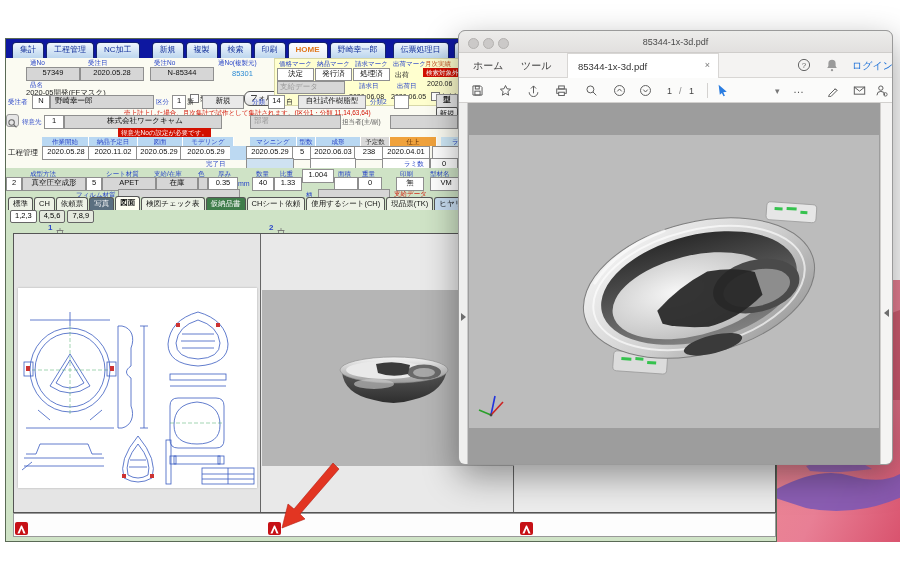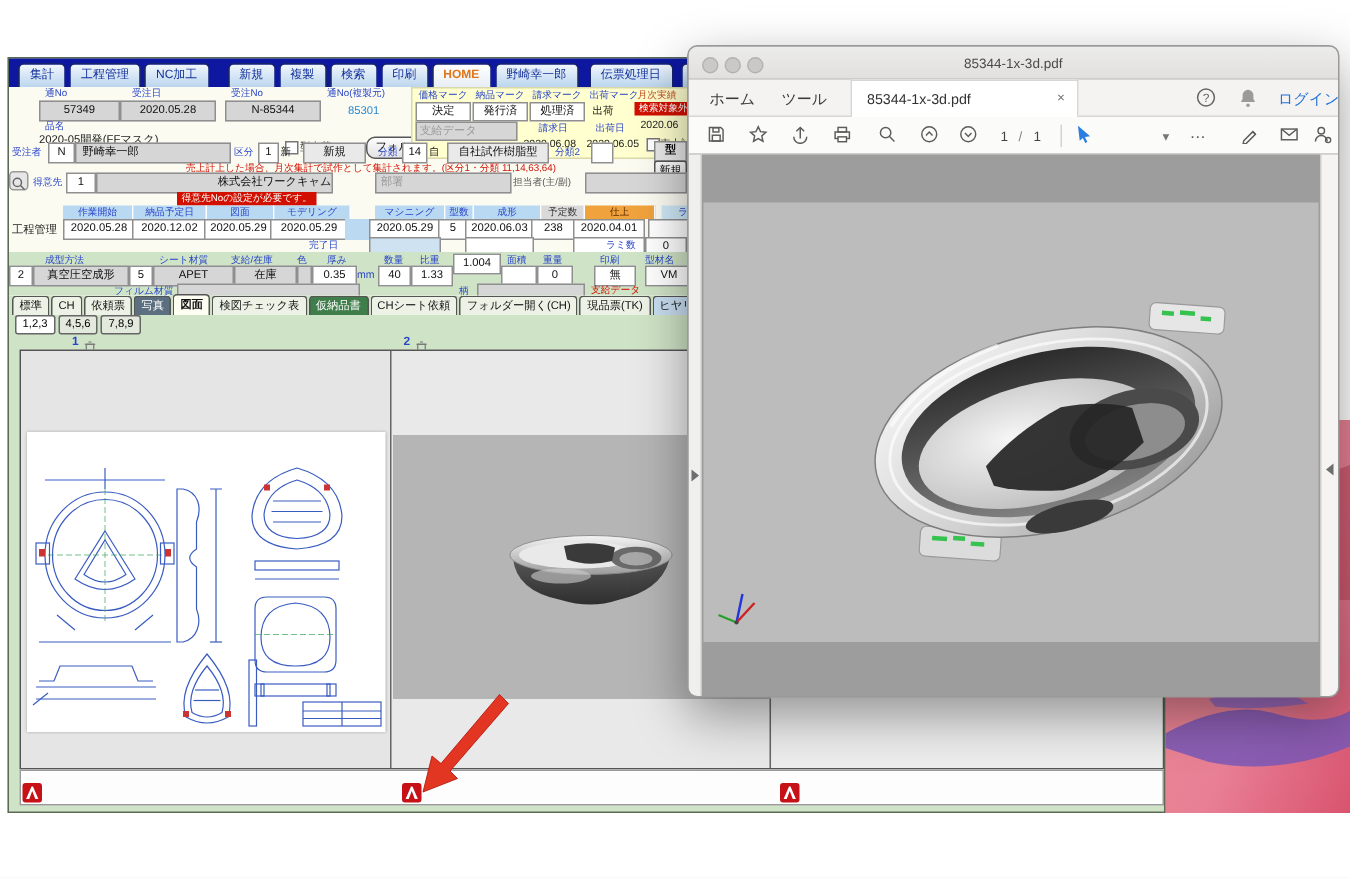--- a/index.html
+++ b/index.html
@@ -143,21 +143,21 @@
       <span class="redtxt" style="left:118px;top:52px;">売上計上した場合、月次集計で試作として集計されます。(区分1・分類 11,14,63,64)</span>
 
       <span class="a" style="left:0px;top:56px;width:13px;height:13px;background:#e6e6e6;border:1px solid #999;border-radius:3px;">
         <svg width="11" height="11" viewBox="0 0 12 12">
             <circle cx="5" cy="5" r="3" fill="none" stroke="#666" stroke-width="1.1"></circle>
             <line x1="7.3" y1="7.3" x2="10.3" y2="10.3" stroke="#666" stroke-width="1.1"></line>
           </svg>
       </span>
       <span class="lb" style="left:16px;top:61px;">得意先</span>
       <div class="bx wb" style="left:38px;top:57px;width:18px;">1</div>
-      <div class="bx" style="left:58px;top:57px;width:152px;text-align:right;padding-left:4px;">株式会社ワークキャム</div>
+      <div class="bx" style="left:58px;top:57px;width:152px;text-align:center;padding-left:4px;">株式会社ワークキャム</div>
       <div class="bx" style="left:244px;top:57px;width:86px;color:#999;text-align:left;padding-left:3px;">部署</div>
       <span class="lb" style="left:336px;top:61px;color:#555;">担当者(主/副)</span>
       <div class="bx" style="left:384px;top:57px;width:66px;"></div>
       <div class="redbadge" style="left:112px;top:70px;">得意先Noの設定が必要です。</div>
 
       <div class="a" style="left:36px;top:79px;display:flex;">
         <div class="shead" style="width:46px;">作業開始</div>
         <div class="shead" style="width:48px;">納品予定日</div>
         <div class="shead" style="width:44px;">図面</div>
         <div class="shead" style="width:50px;">モデリング</div>
@@ -166,21 +166,21 @@
         <div class="shead" style="width:18px;">型数</div>
         <div class="shead" style="width:44px;">成形</div>
         <div class="shead" style="width:28px;background:#d9d9d9;color:#333;">予定数</div>
         <div class="shead" style="width:46px;background:#f0a23c;color:#5a2a00;">仕上</div>
         <div style="width:4px;"></div>
         <div class="shead" style="width:50px;background:#cfe9f8;">ラミ/造形</div>
         <div class="shead" style="width:60px;background:#cfe9f8;">発送・受渡し</div>
       </div>
       <span class="cl" style="left:2px;top:91px;font-size:7.5px;">工程管理</span>
       <div class="bx wb" style="left:36px;top:88px;width:46px;">2020.05.28</div>
-      <div class="bx wb" style="left:82px;top:88px;width:48px;">2020.12.02</div>
+      <div class="bx wb" style="left:82px;top:88px;width:48px;">2020.11.02</div>
       <div class="bx wb" style="left:130px;top:88px;width:44px;">2020.05.29</div>
       <div class="bx wb" style="left:174px;top:88px;width:50px;">2020.05.29</div>
       <div class="bx" style="left:224px;top:88px;width:16px;background:#bcd9f2;border-color:#bcd9f2;"></div>
       <div class="bx wb" style="left:240px;top:88px;width:46px;">2020.05.29</div>
       <div class="bx wb" style="left:286px;top:88px;width:18px;">5</div>
       <div class="bx wb" style="left:304px;top:88px;width:44px;">2020.06.03</div>
       <div class="bx wb" style="left:348px;top:88px;width:28px;">238</div>
       <div class="bx wb" style="left:376px;top:88px;width:46px;">2020.04.01</div>
       <div class="bx wb" style="left:426px;top:88px;width:50px;"></div>
 
@@ -230,21 +230,21 @@
 
     <div class="a tabs">
       <span class="tab">標準</span>
       <span class="tab">CH</span>
       <span class="tab">依頼票</span>
       <span class="tab dark1">写真</span>
       <span class="tab active">図面</span>
       <span class="tab">検図チェック表</span>
       <span class="tab dark2">仮納品書</span>
       <span class="tab">CHシート依頼</span>
-      <span class="tab">フォルダー開く(CH)</span>
+      <span class="tab">使用するシート(CH)</span>
       <span class="tab">現品票(TK)</span>
       <span class="tab blue">ヒヤリ・ハット</span>
       <span class="tab blue">マイクロ波成形</span>
       <span class="tab red">ク</span>
     </div>
     <div class="a" style="left:4px;top:171px;display:flex;">
       <span class="stab active">1,2,3</span>
       <span class="stab">4,5,6</span>
       <span class="stab">7,8,9</span>
     </div>

